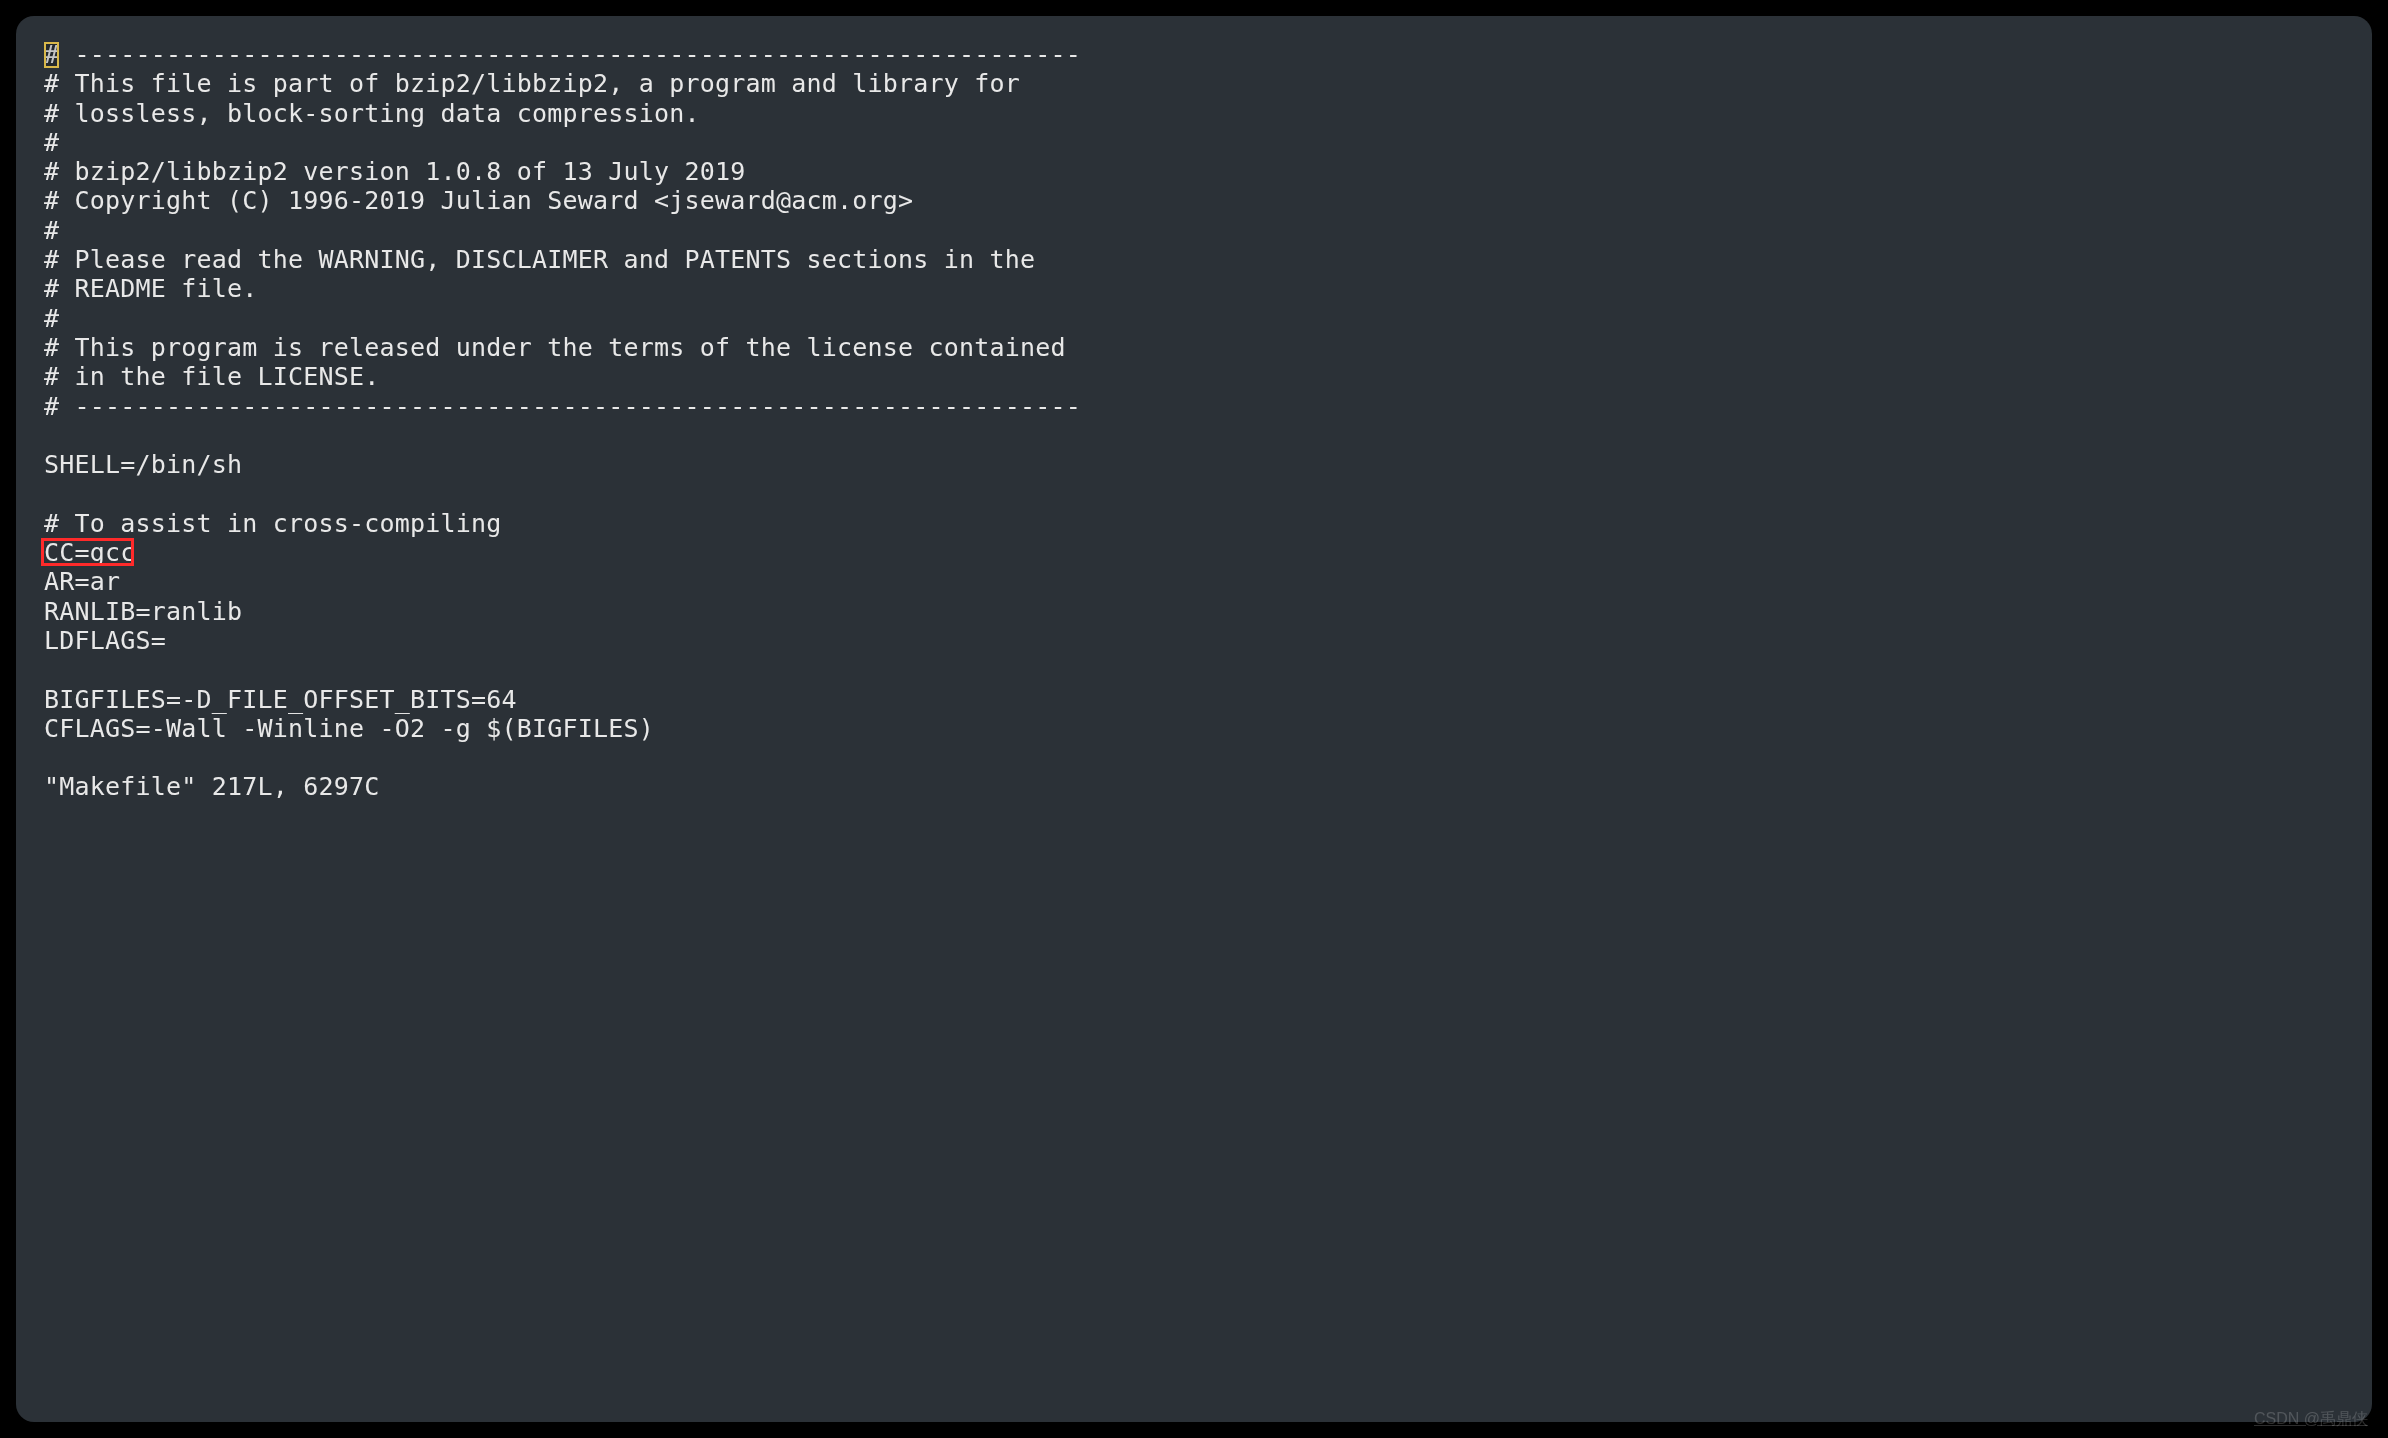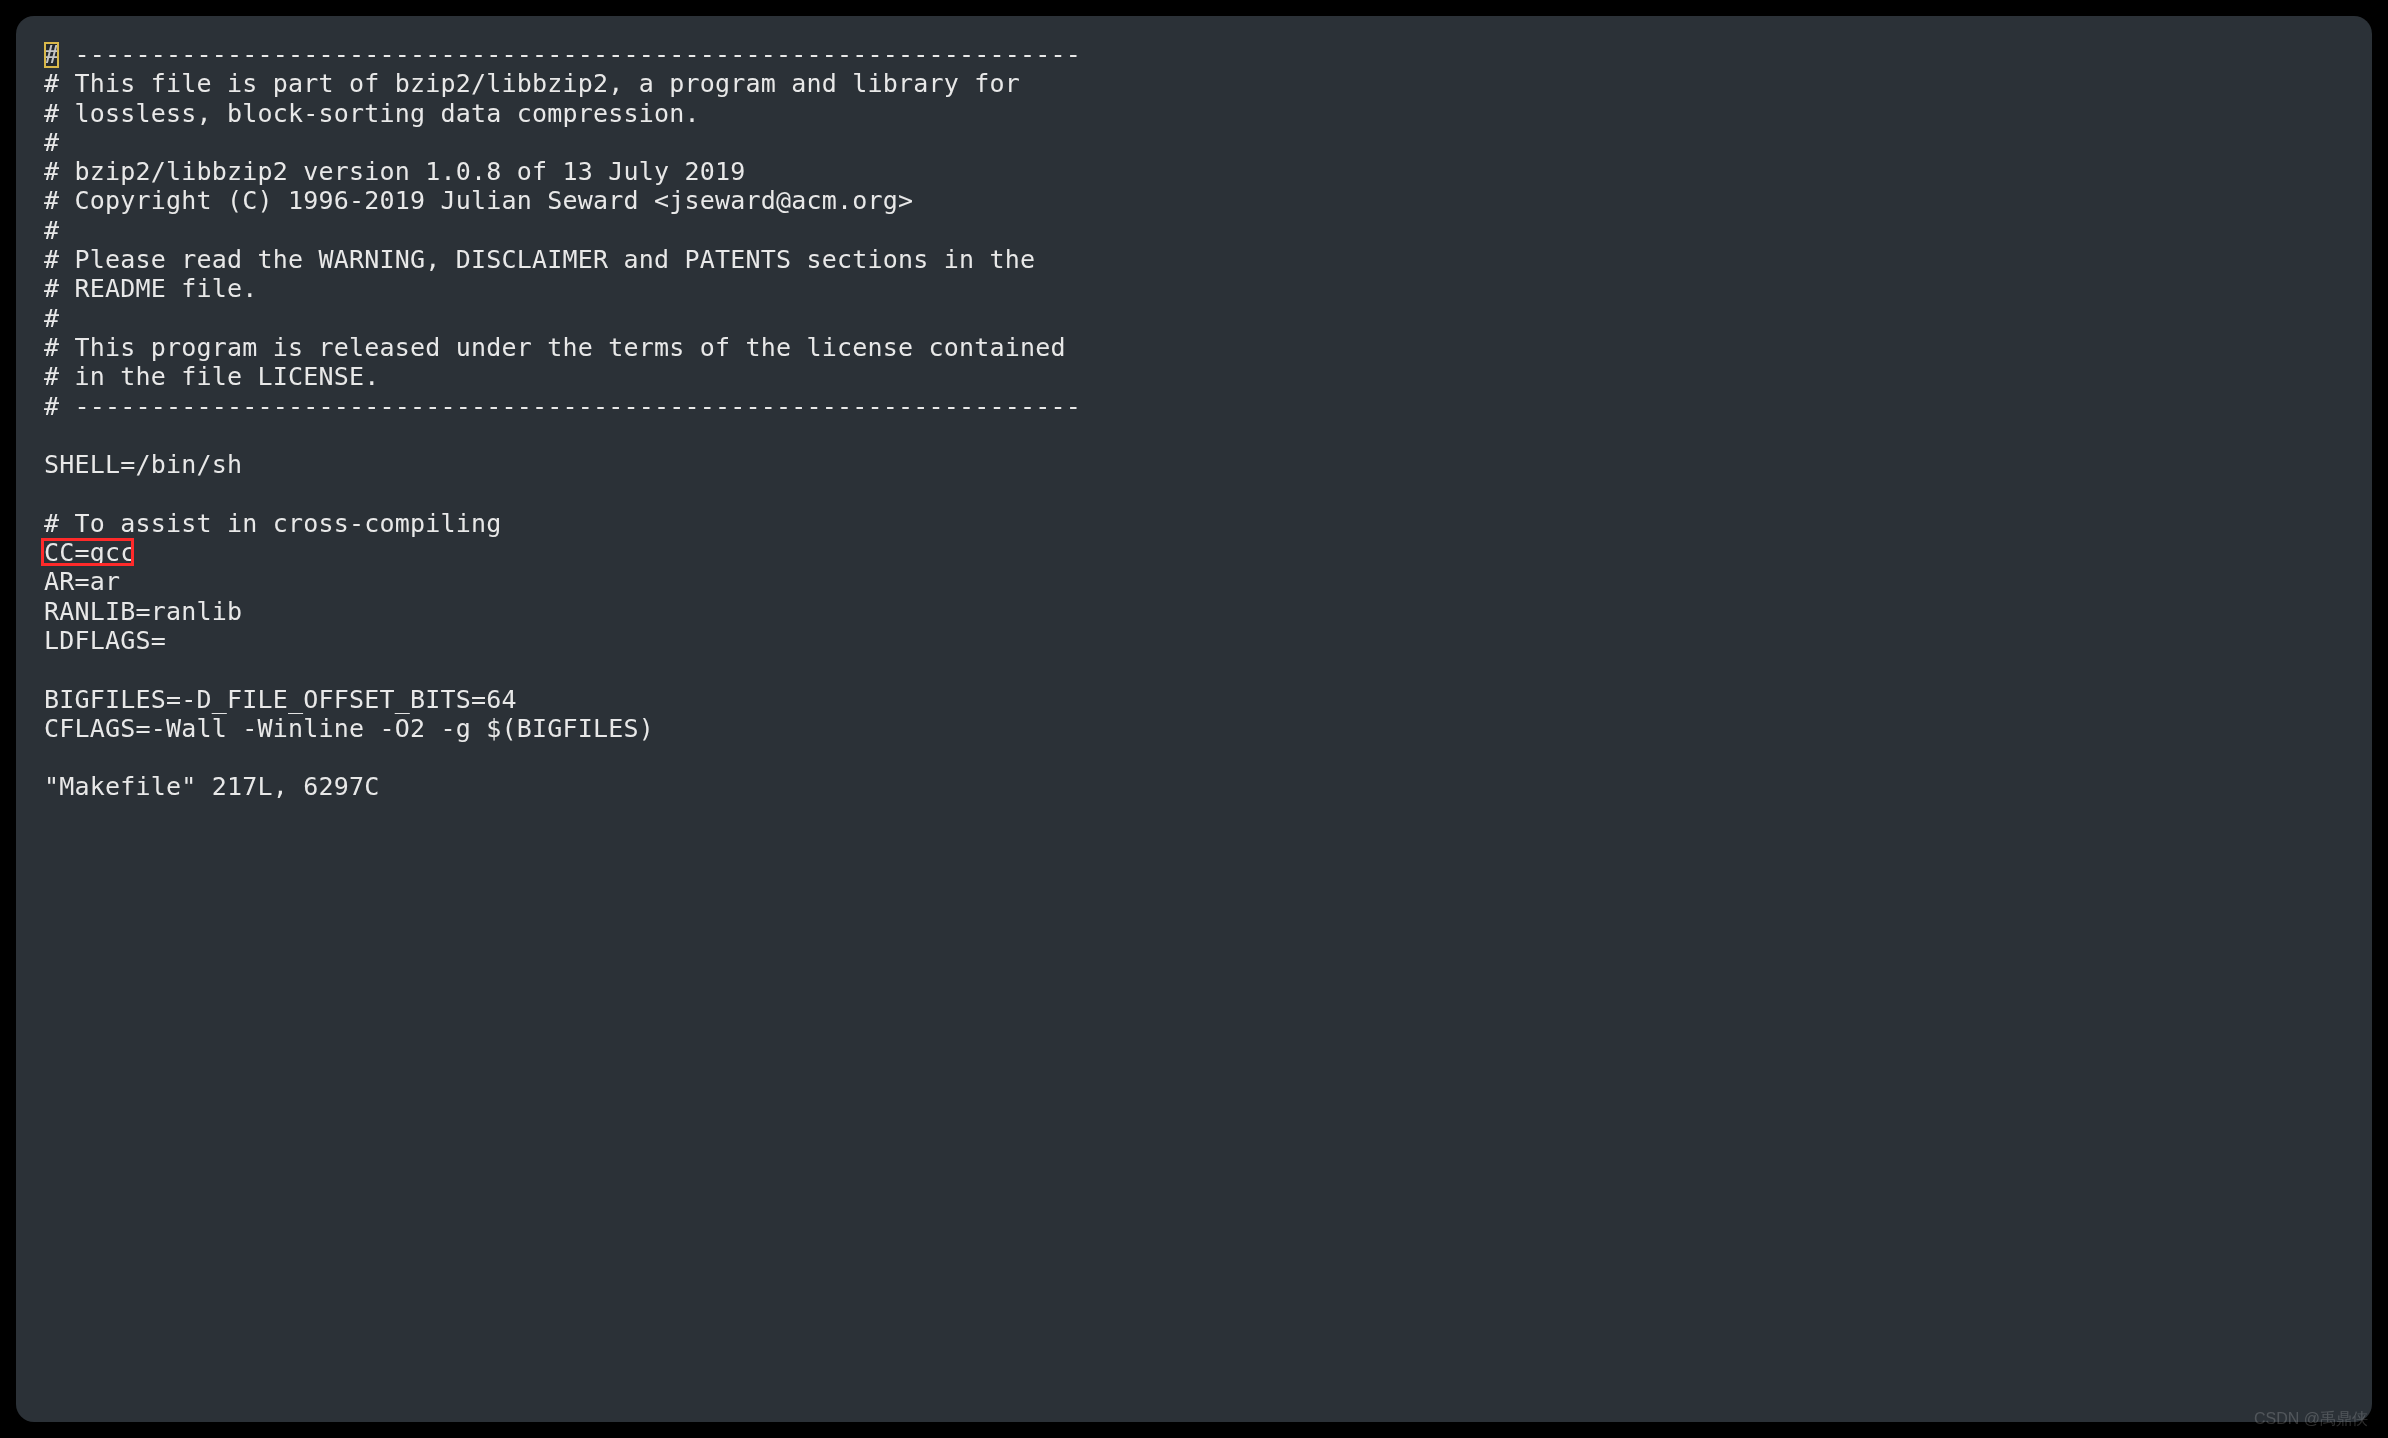--- a/index.html
+++ b/index.html
@@ -51,20 +51,21 @@
       border: 3px solid #ff2a2a;
       pointer-events: none;
     }
     .watermark {
       position: absolute;
       bottom: 8px;
       right: 20px;
       color: rgba(255,255,255,0.18);
       font-size: 16px;
       font-family: sans-serif;
+      text-decoration: underline;
     }
     .line {
       display: block;
       height: 29.3px;
     }
   </style>
 </head>
 <body>
 
 <div class="terminal-window">

